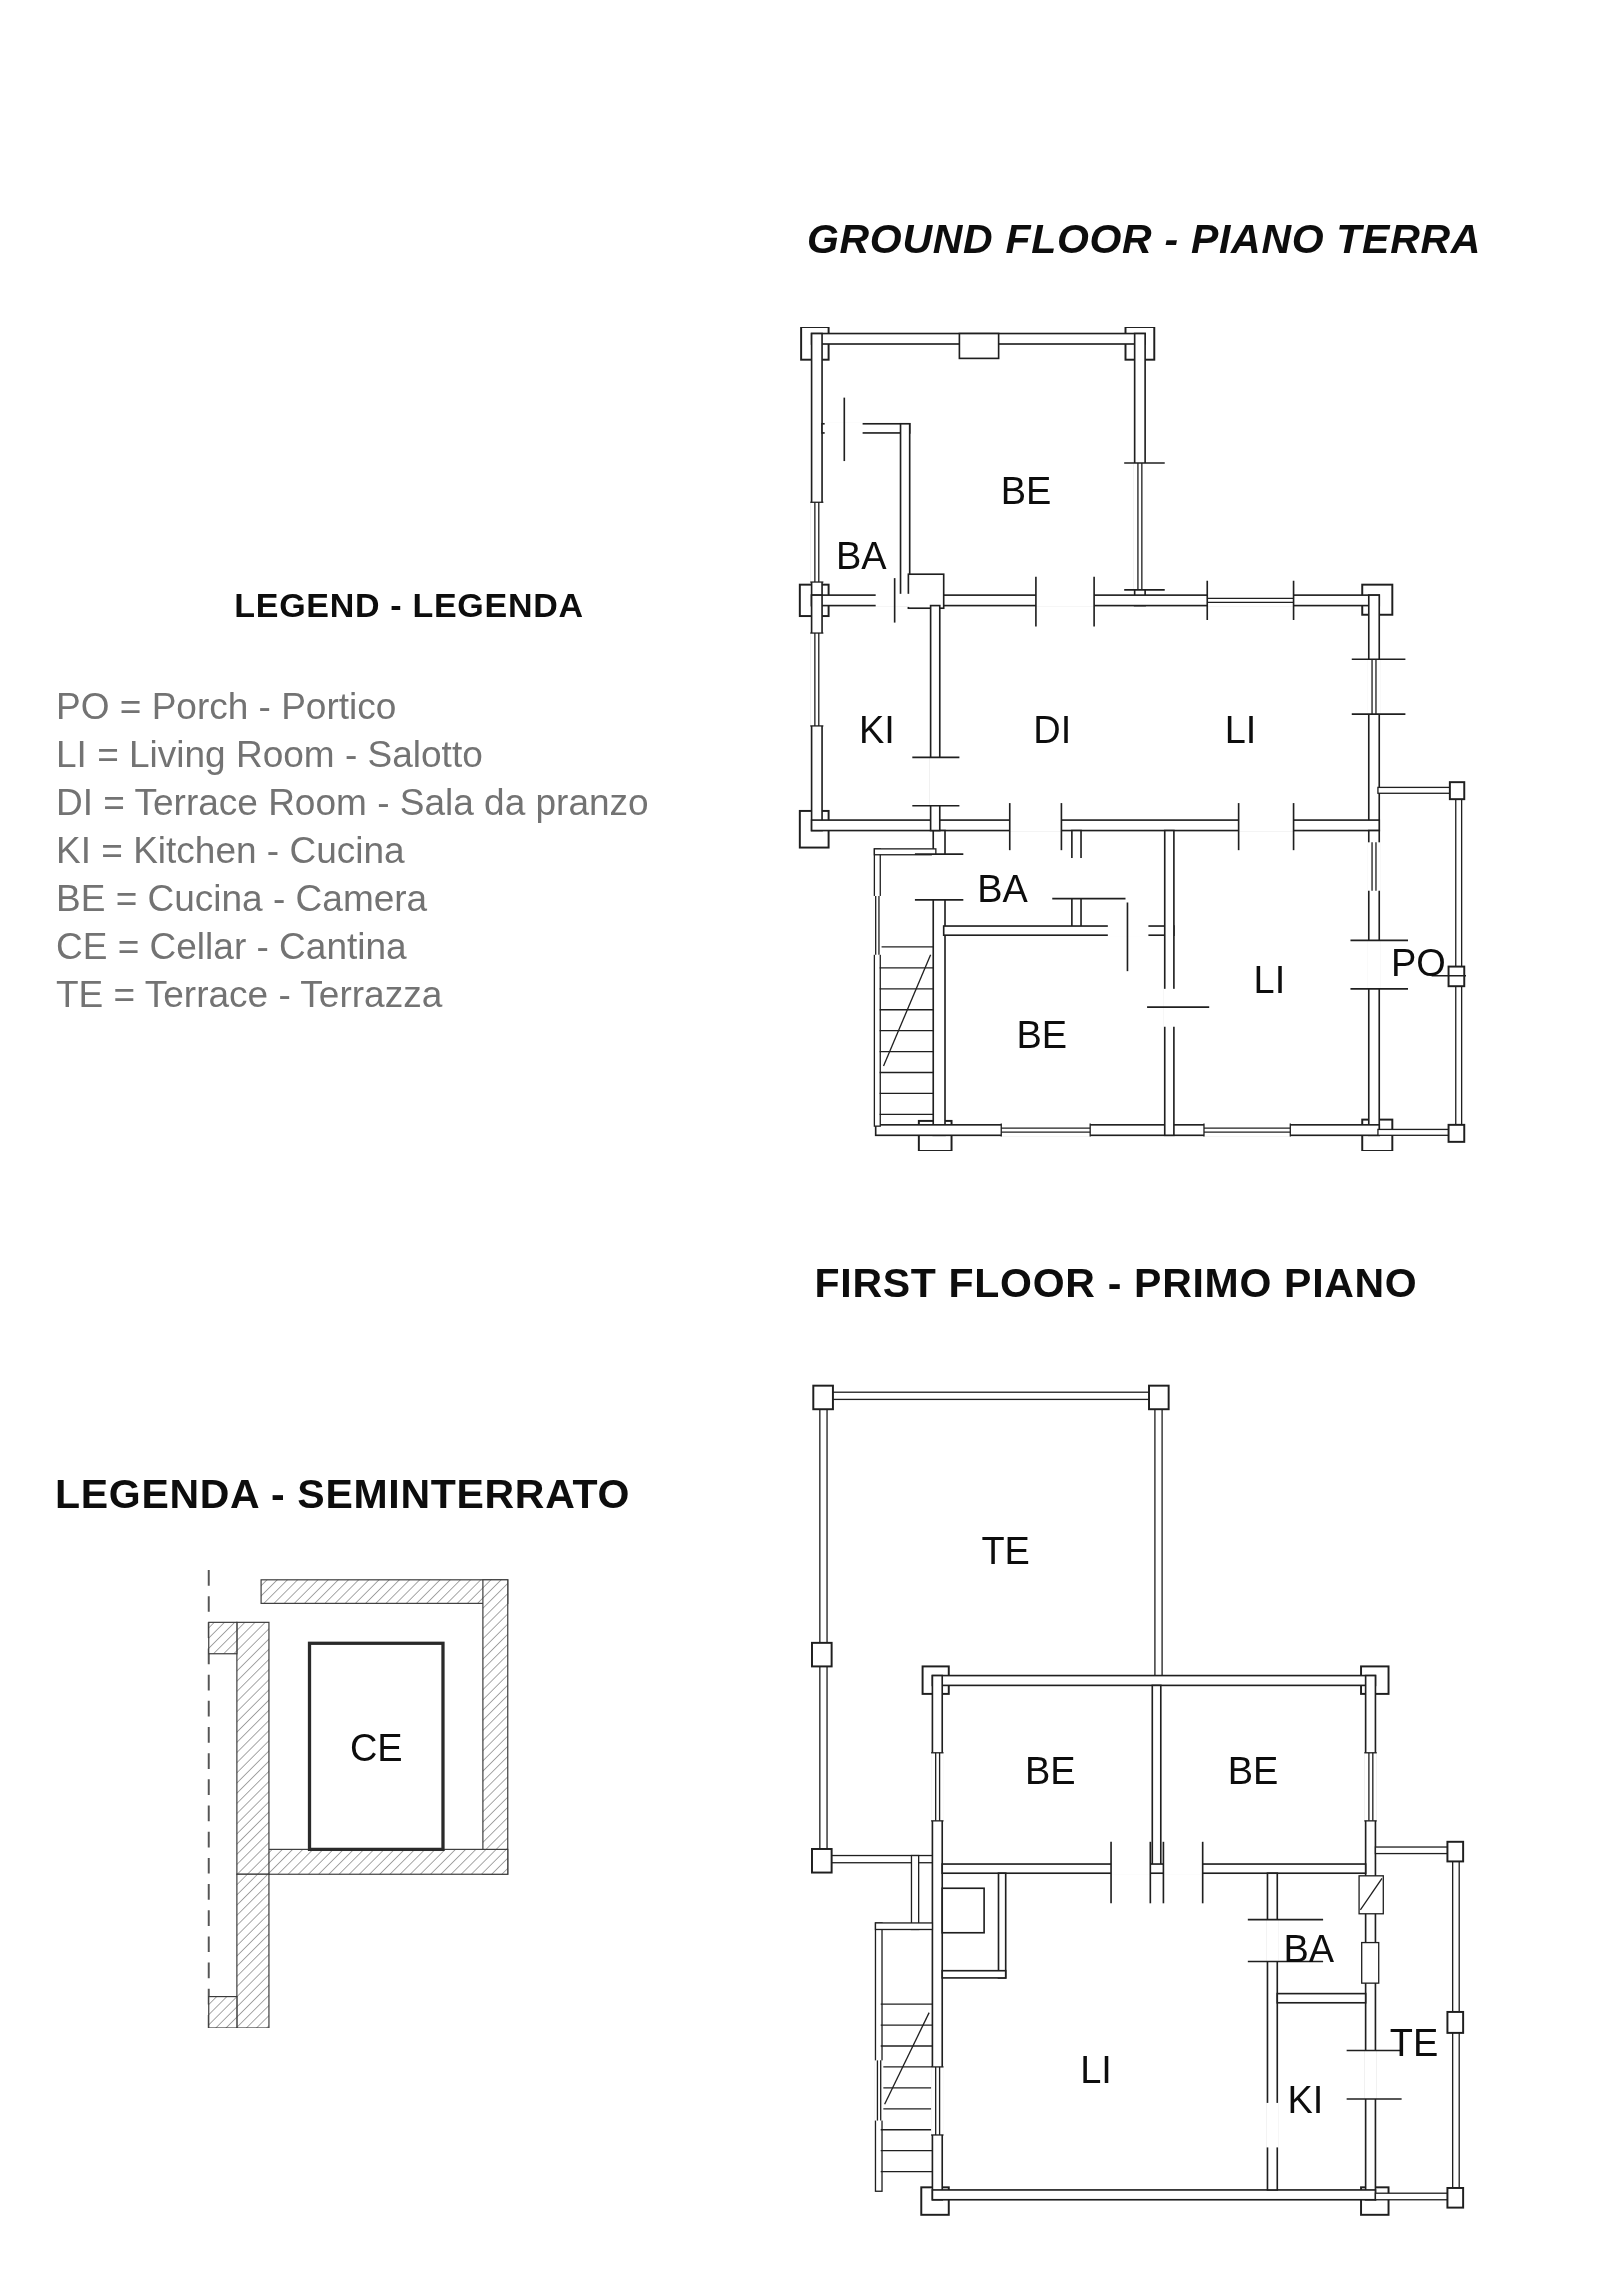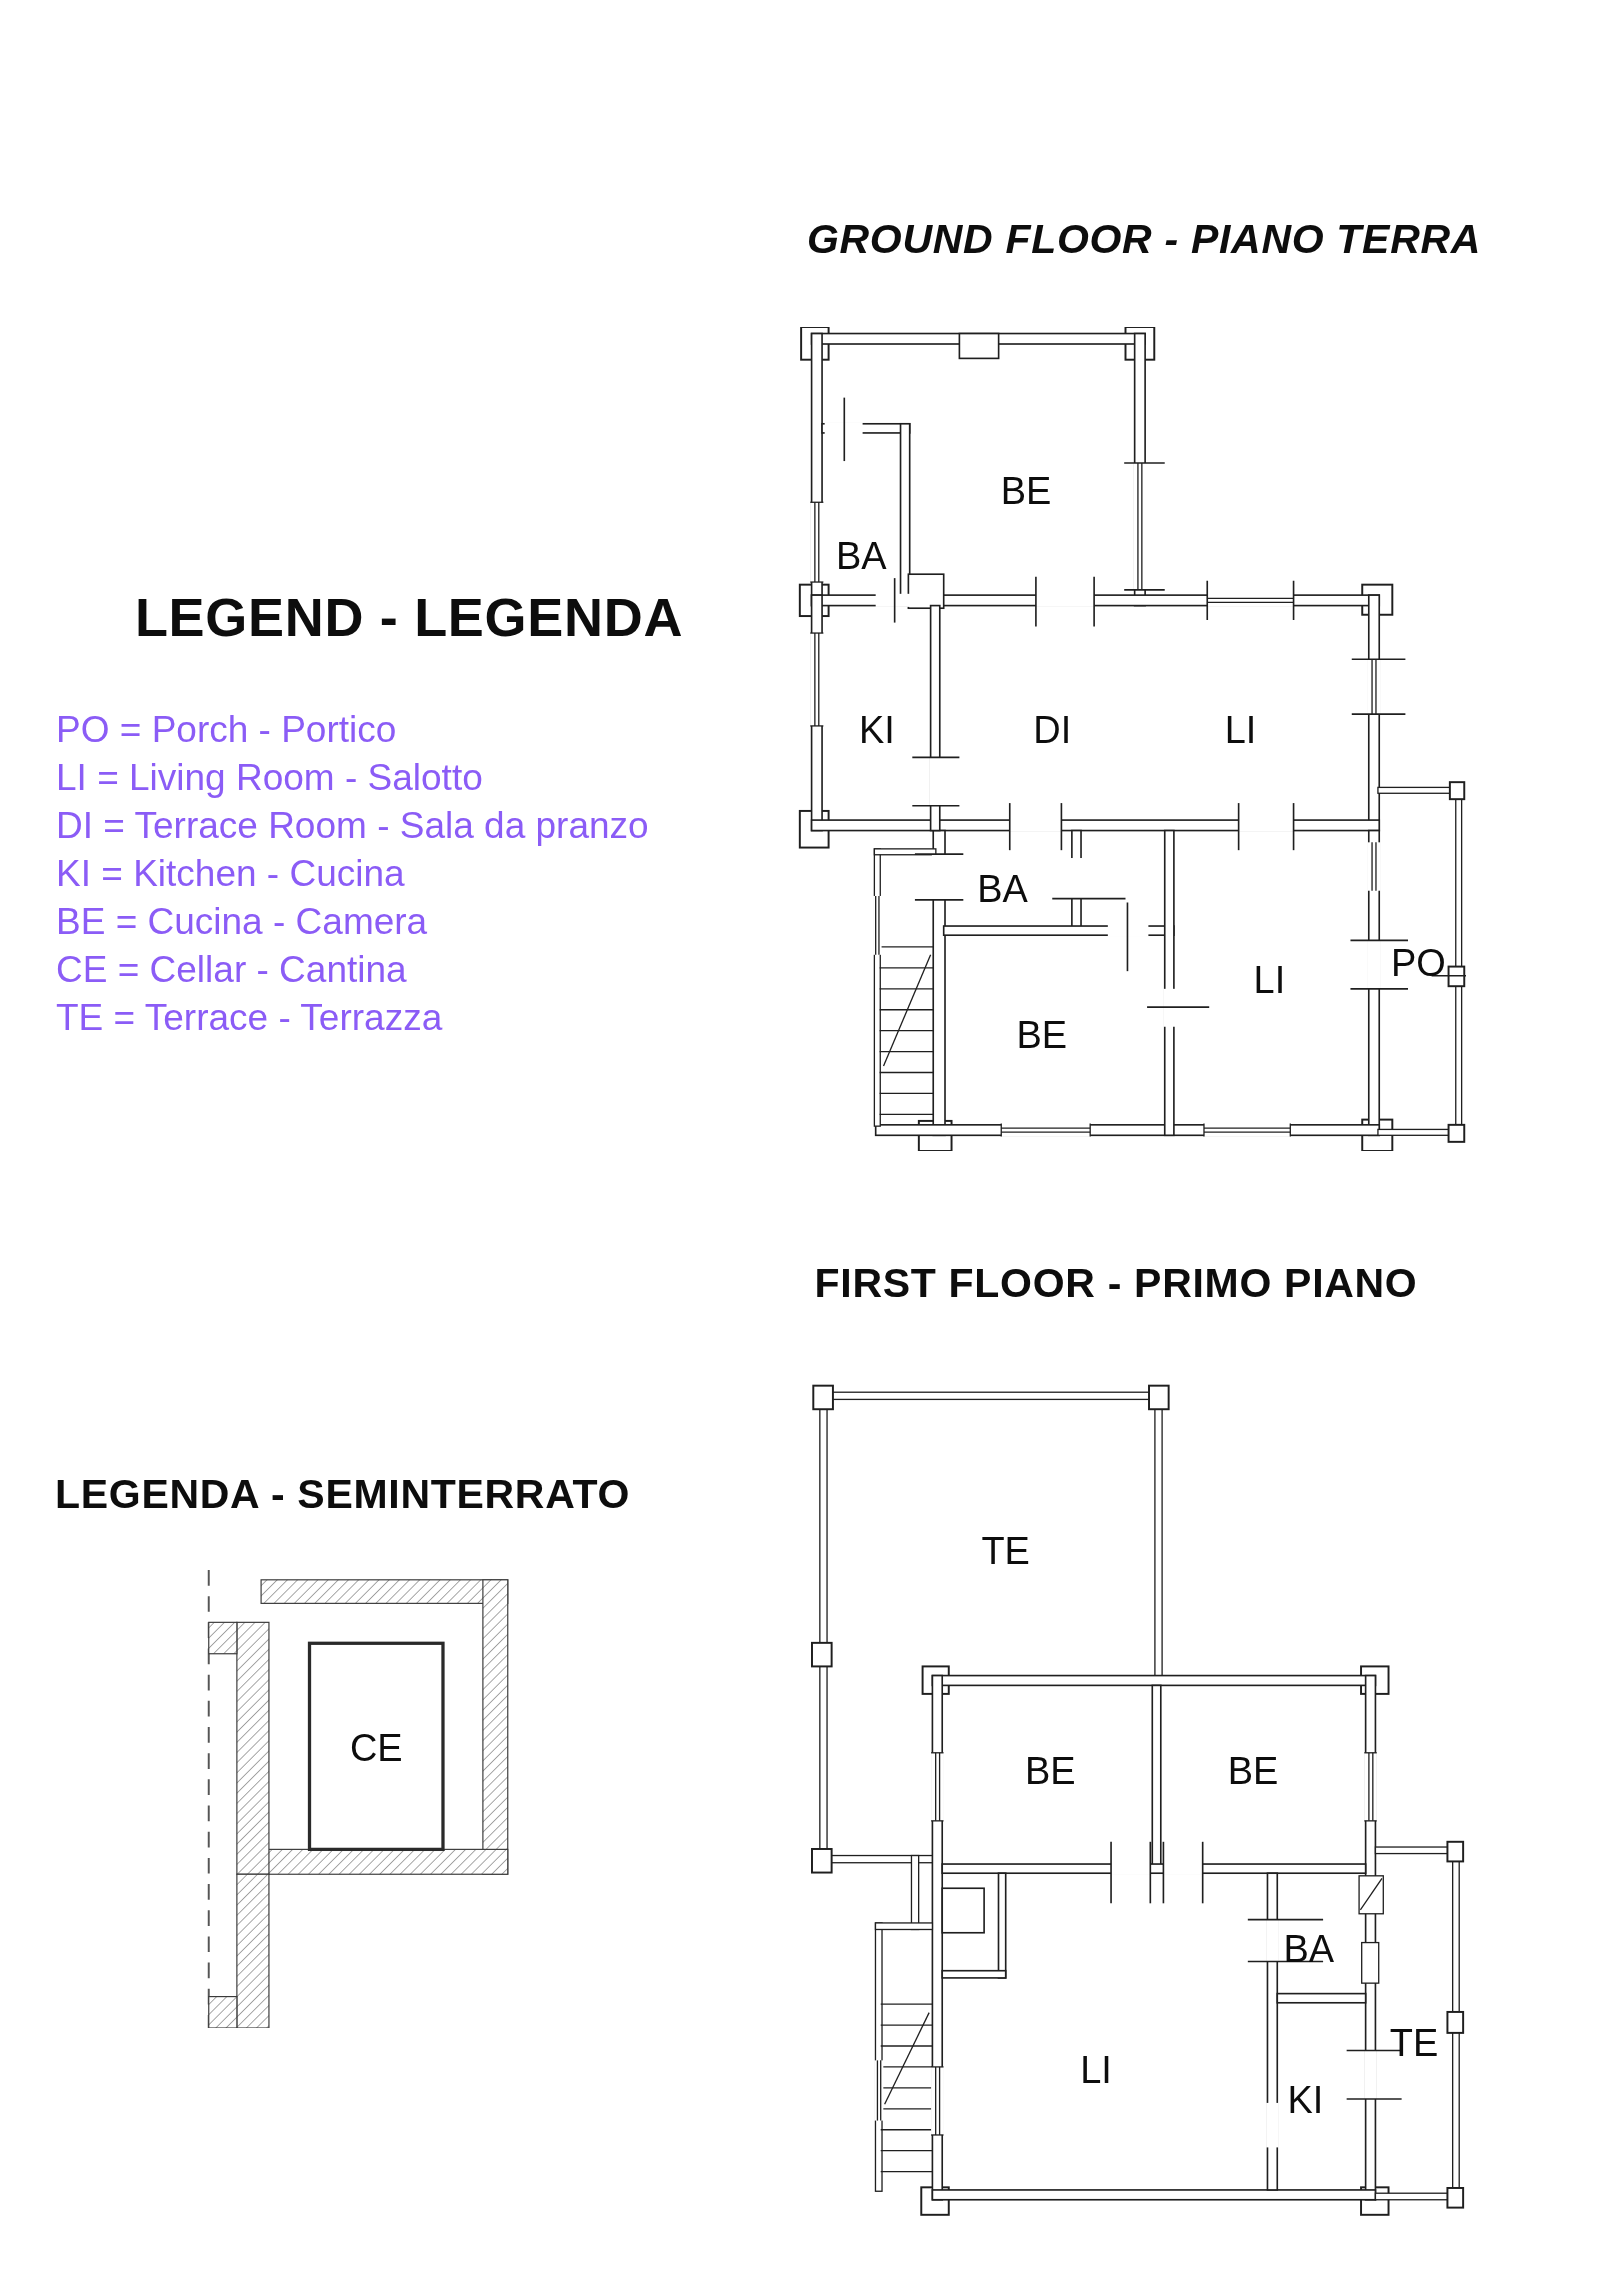--- a/index.html
+++ b/index.html
@@ -1,24 +1,24 @@
 <!DOCTYPE html>
 <html style="font-size:10.5px"><head>
 <meta charset="utf-8">
 <style>
   html,body{margin:0;padding:0;background:#ffffff;}
   .page{position:relative;width:1623px;height:2295px;background:#ffffff;overflow:hidden;
         font-family:"Liberation Sans",sans-serif;color:#111;}
   .floor-title{position:absolute;font-weight:bold;font-size:41px;letter-spacing:0.7px;
         white-space:nowrap;color:#0d0d0d;}
   .legend{position:absolute;left:56px;top:586px;width:694px;}
-  .legend-title{font-weight:bold;font-size:54px;letter-spacing:0.7px;text-align:center;
+  .legend-title{font-weight:bold;font-size:34px;letter-spacing:0.7px;text-align:center;
         width:628px;margin-left:39px;color:#0d0d0d;}
   .legend-items{margin-top:58px;}
-  .legend-item{font-size:37px;line-height:48px;white-space:nowrap;color:#8b5cf6;}
+  .legend-item{font-size:37px;line-height:48px;white-space:nowrap;color:#737373;}
   svg{position:absolute;}
   svg text{font-family:"Liberation Sans",sans-serif;font-size:58px;fill:#0d0d0d;text-anchor:middle;}
   .wall{fill:#ffffff;stroke:#1f1f1f;stroke-width:2.5;}
   .thin{fill:#ffffff;stroke:#1f1f1f;stroke-width:2;}
   .pil{fill:#ffffff;stroke:#1f1f1f;stroke-width:3;}
   .gap{fill:#ffffff;stroke:none;}
   .wl{stroke:#1f1f1f;stroke-width:2;fill:none;}
   .tick{stroke:#1f1f1f;stroke-width:2.5;fill:none;}
   .step{stroke:#1f1f1f;stroke-width:2;fill:none;}
   .hatch{fill:url(#hb);stroke:#3a3a3a;stroke-width:1.8;}

